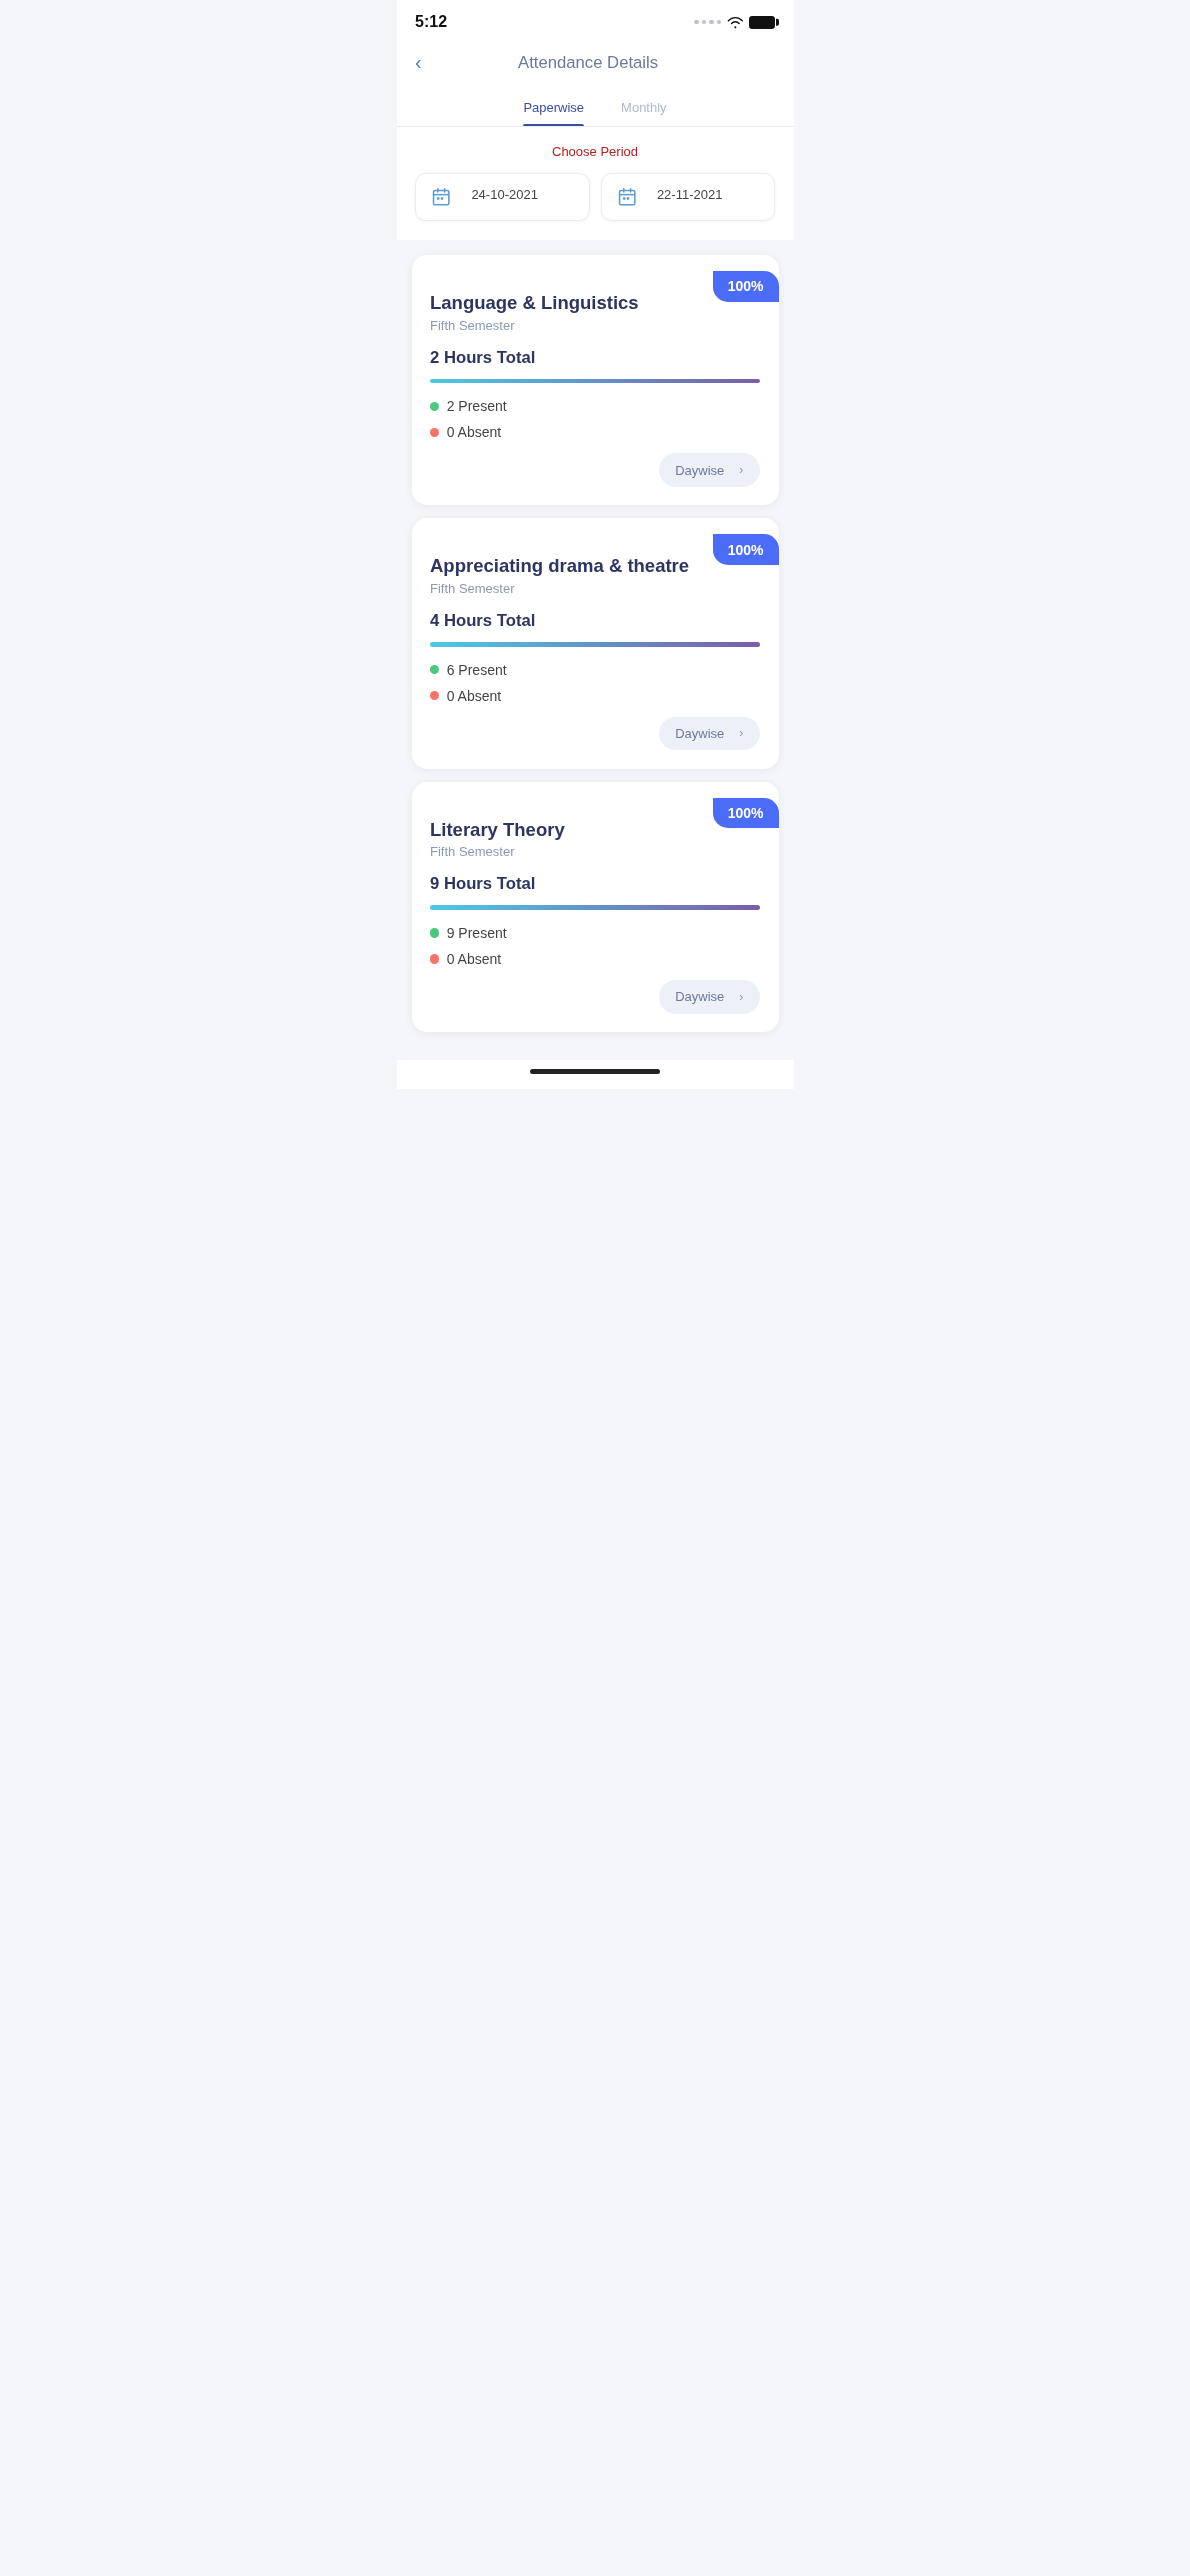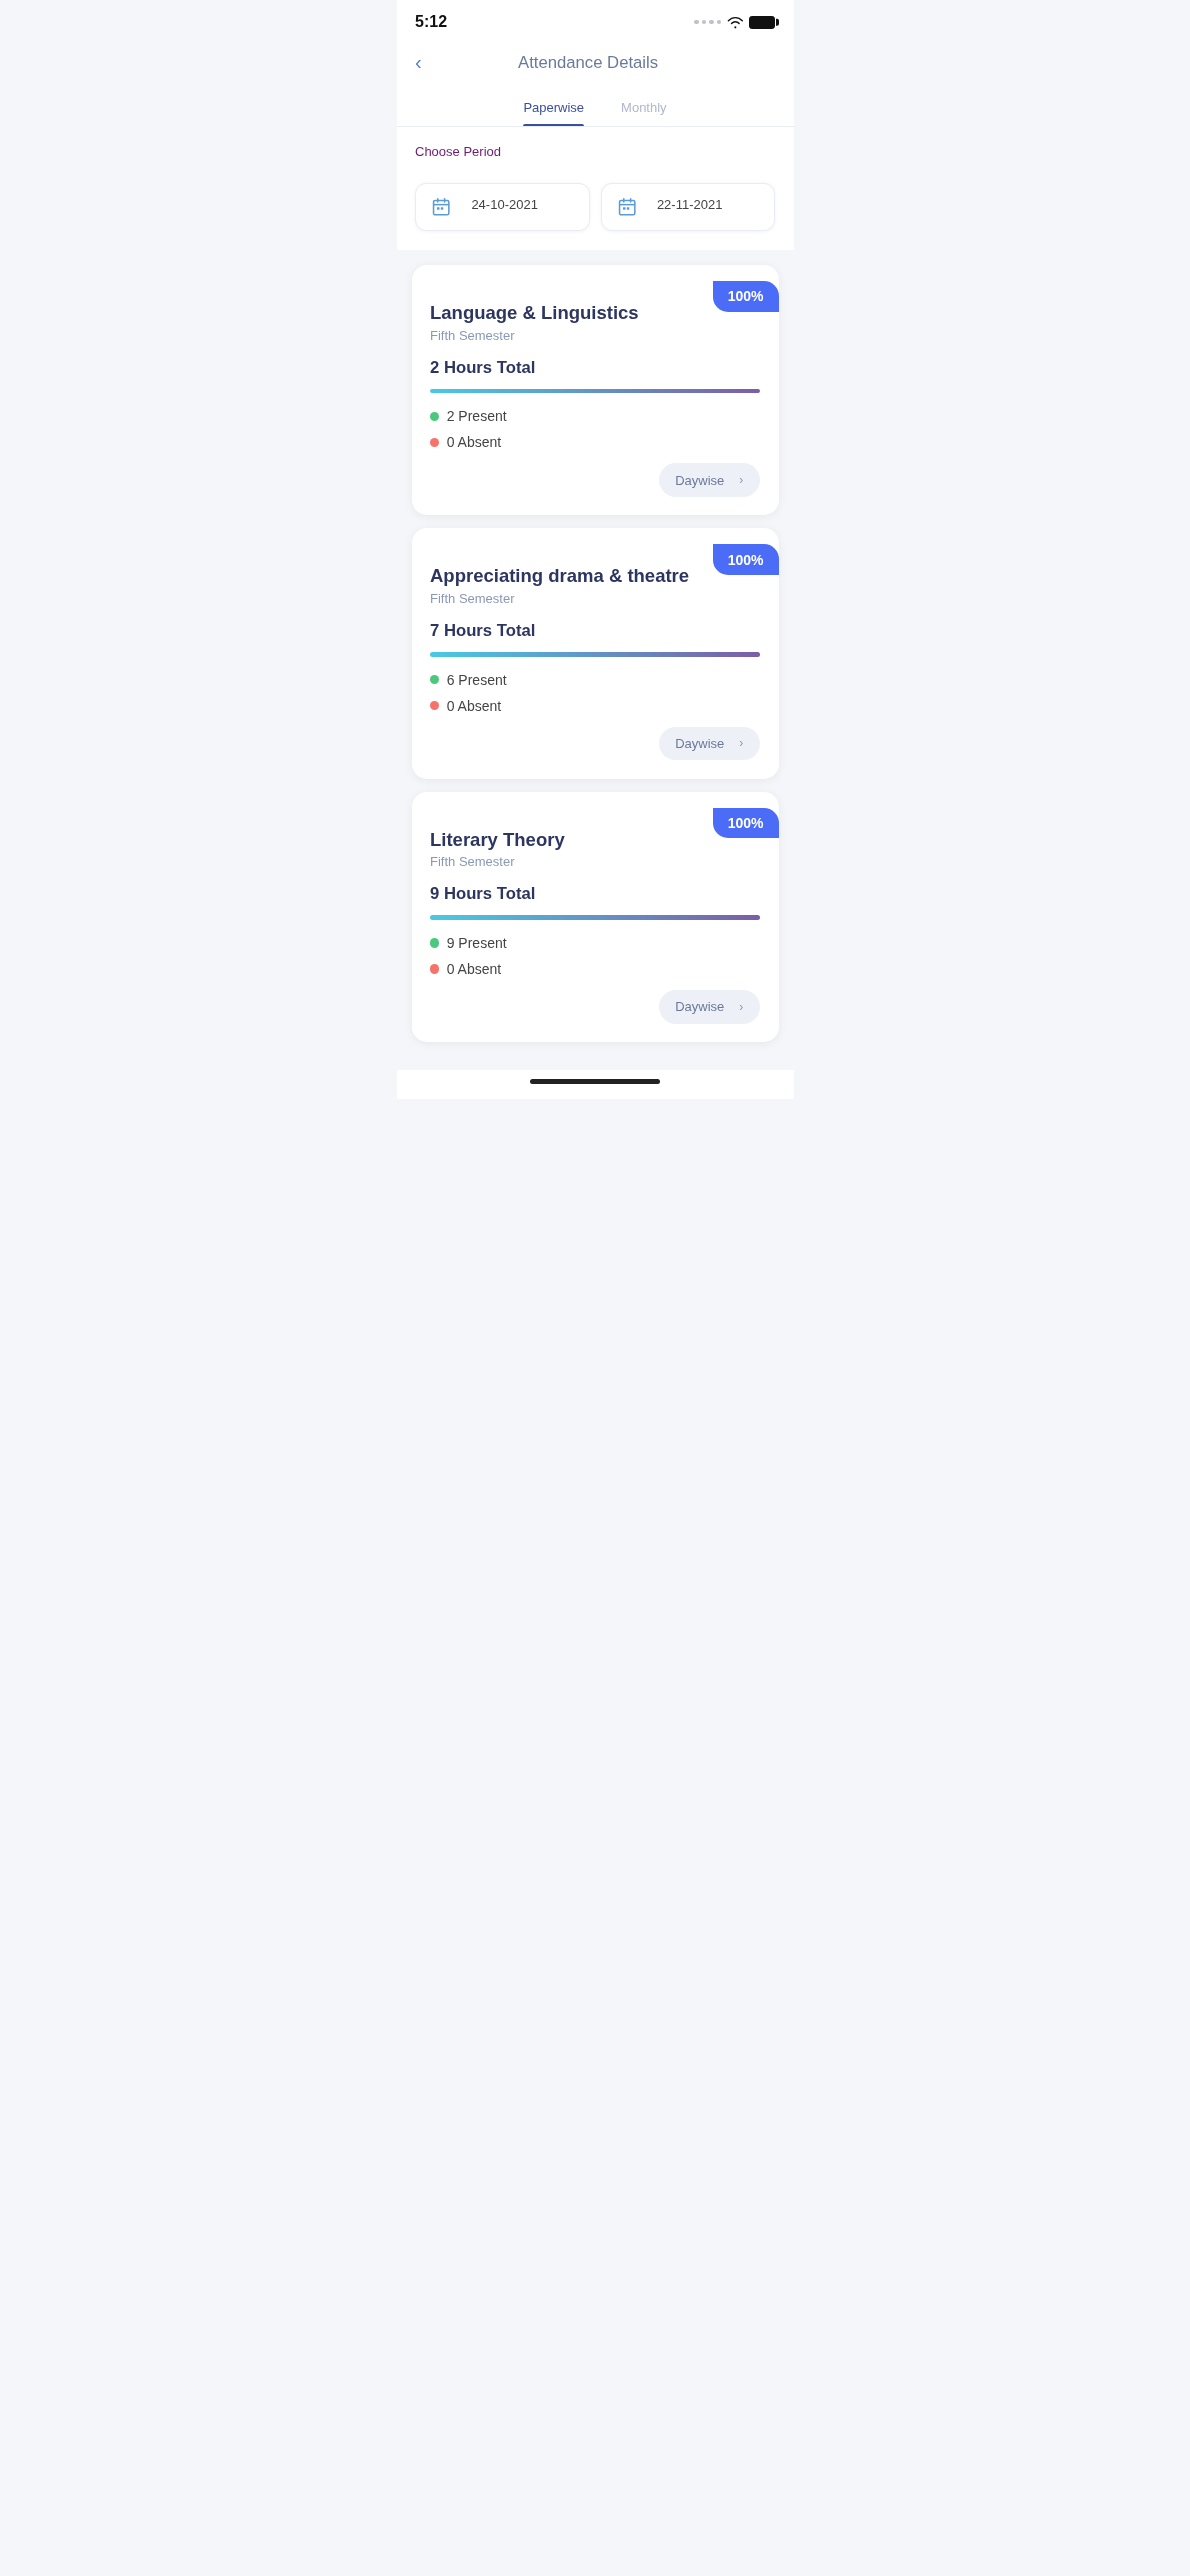--- a/index.html
+++ b/index.html
@@ -136,22 +136,23 @@
       margin: 0;
     }
 
     .period-section {
       background: #fff;
       padding: 16.7px 18.5px 18.5px;
     }
 
     .period-label {
       font-size: 13px;
-      color: #701a75;
-      margin-bottom: 24px;
+      color: #b91c1c;
+      margin-bottom: 14px;
+      text-align: center;
     }
 
     .date-row {
       display: flex;
       gap: 11px;
     }
 
     .date-input {
       flex: 1;
       display: flex;
@@ -380,21 +381,21 @@
         <span>Daywise</span>
         <span class="chevron-right">›</span>
       </button>
     </div>
   </div>
 
   <div class="card">
     <div class="percentage-badge">100%</div>
     <div class="subject-name">Appreciating drama &amp; theatre</div>
     <div class="semester">Fifth Semester</div>
-    <div class="hours-total">7 Hours Total</div>
+    <div class="hours-total">4 Hours Total</div>
     <div class="progress-bar"></div>
     <div class="stats-row">
       <div class="stat-item">
         <span class="dot dot-green"></span>
         <span>6 Present</span>
       </div>
       <div class="stat-item">
         <span class="dot dot-red"></span>
         <span>0 Absent</span>
       </div>

